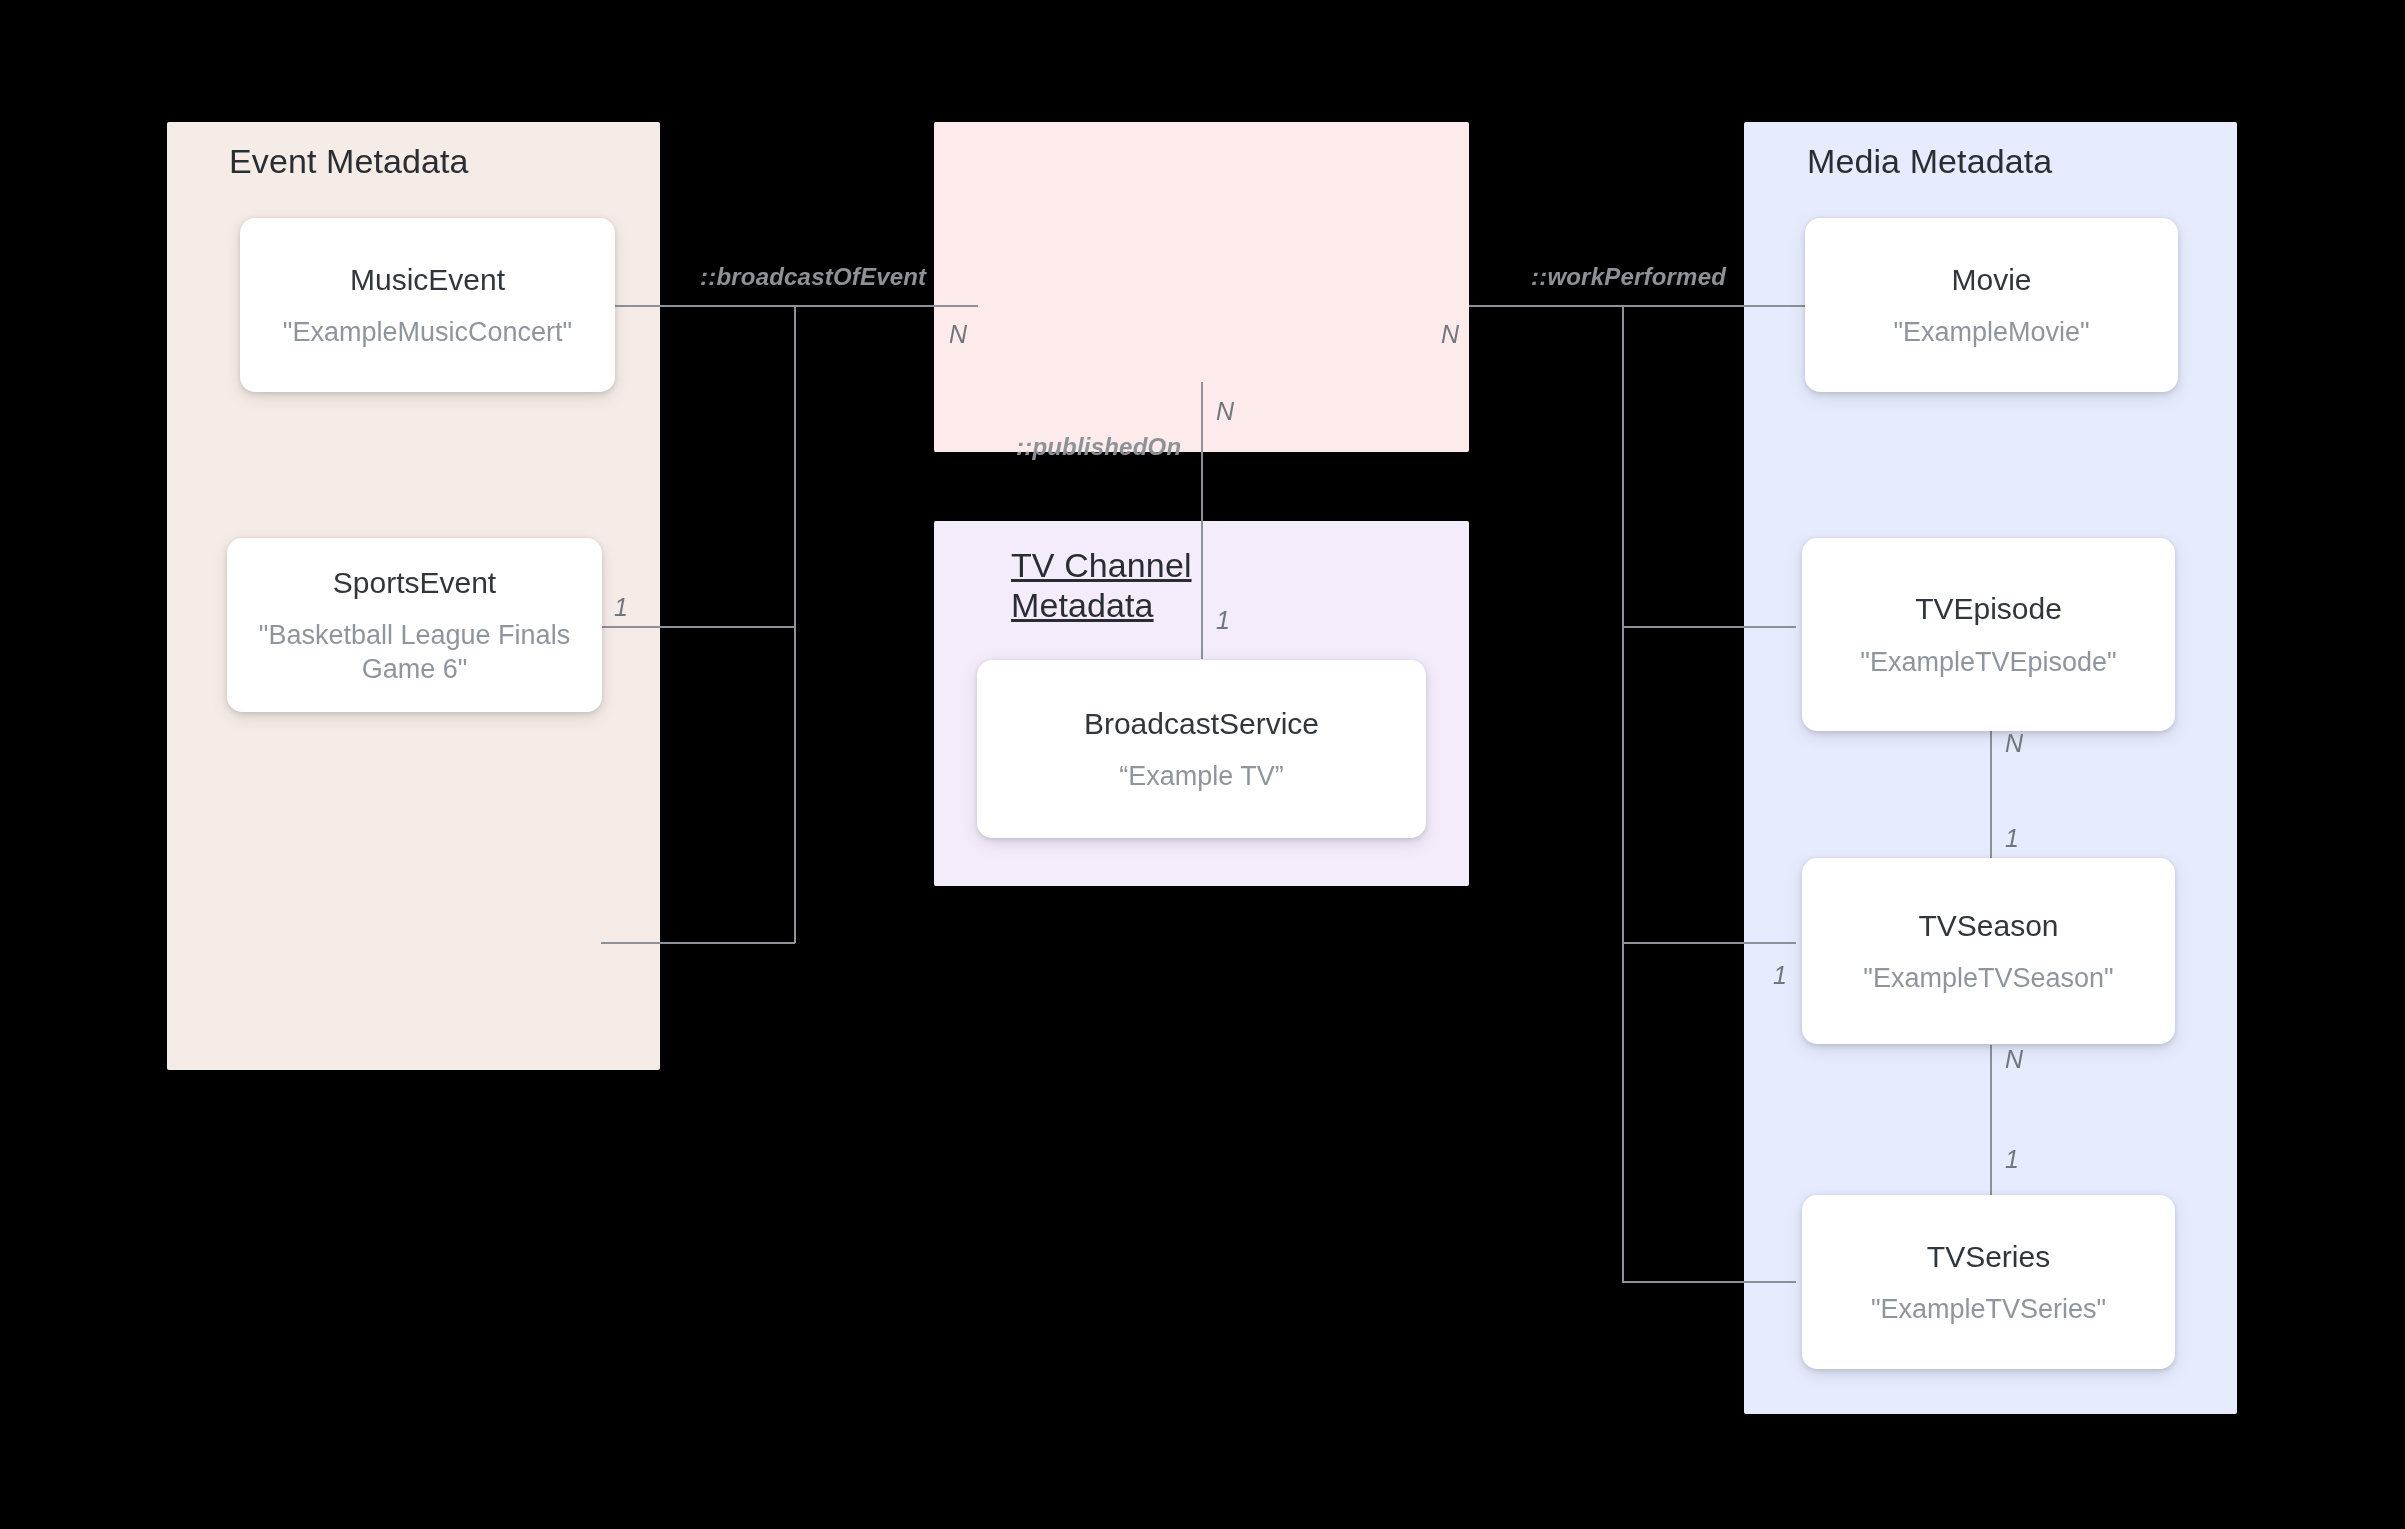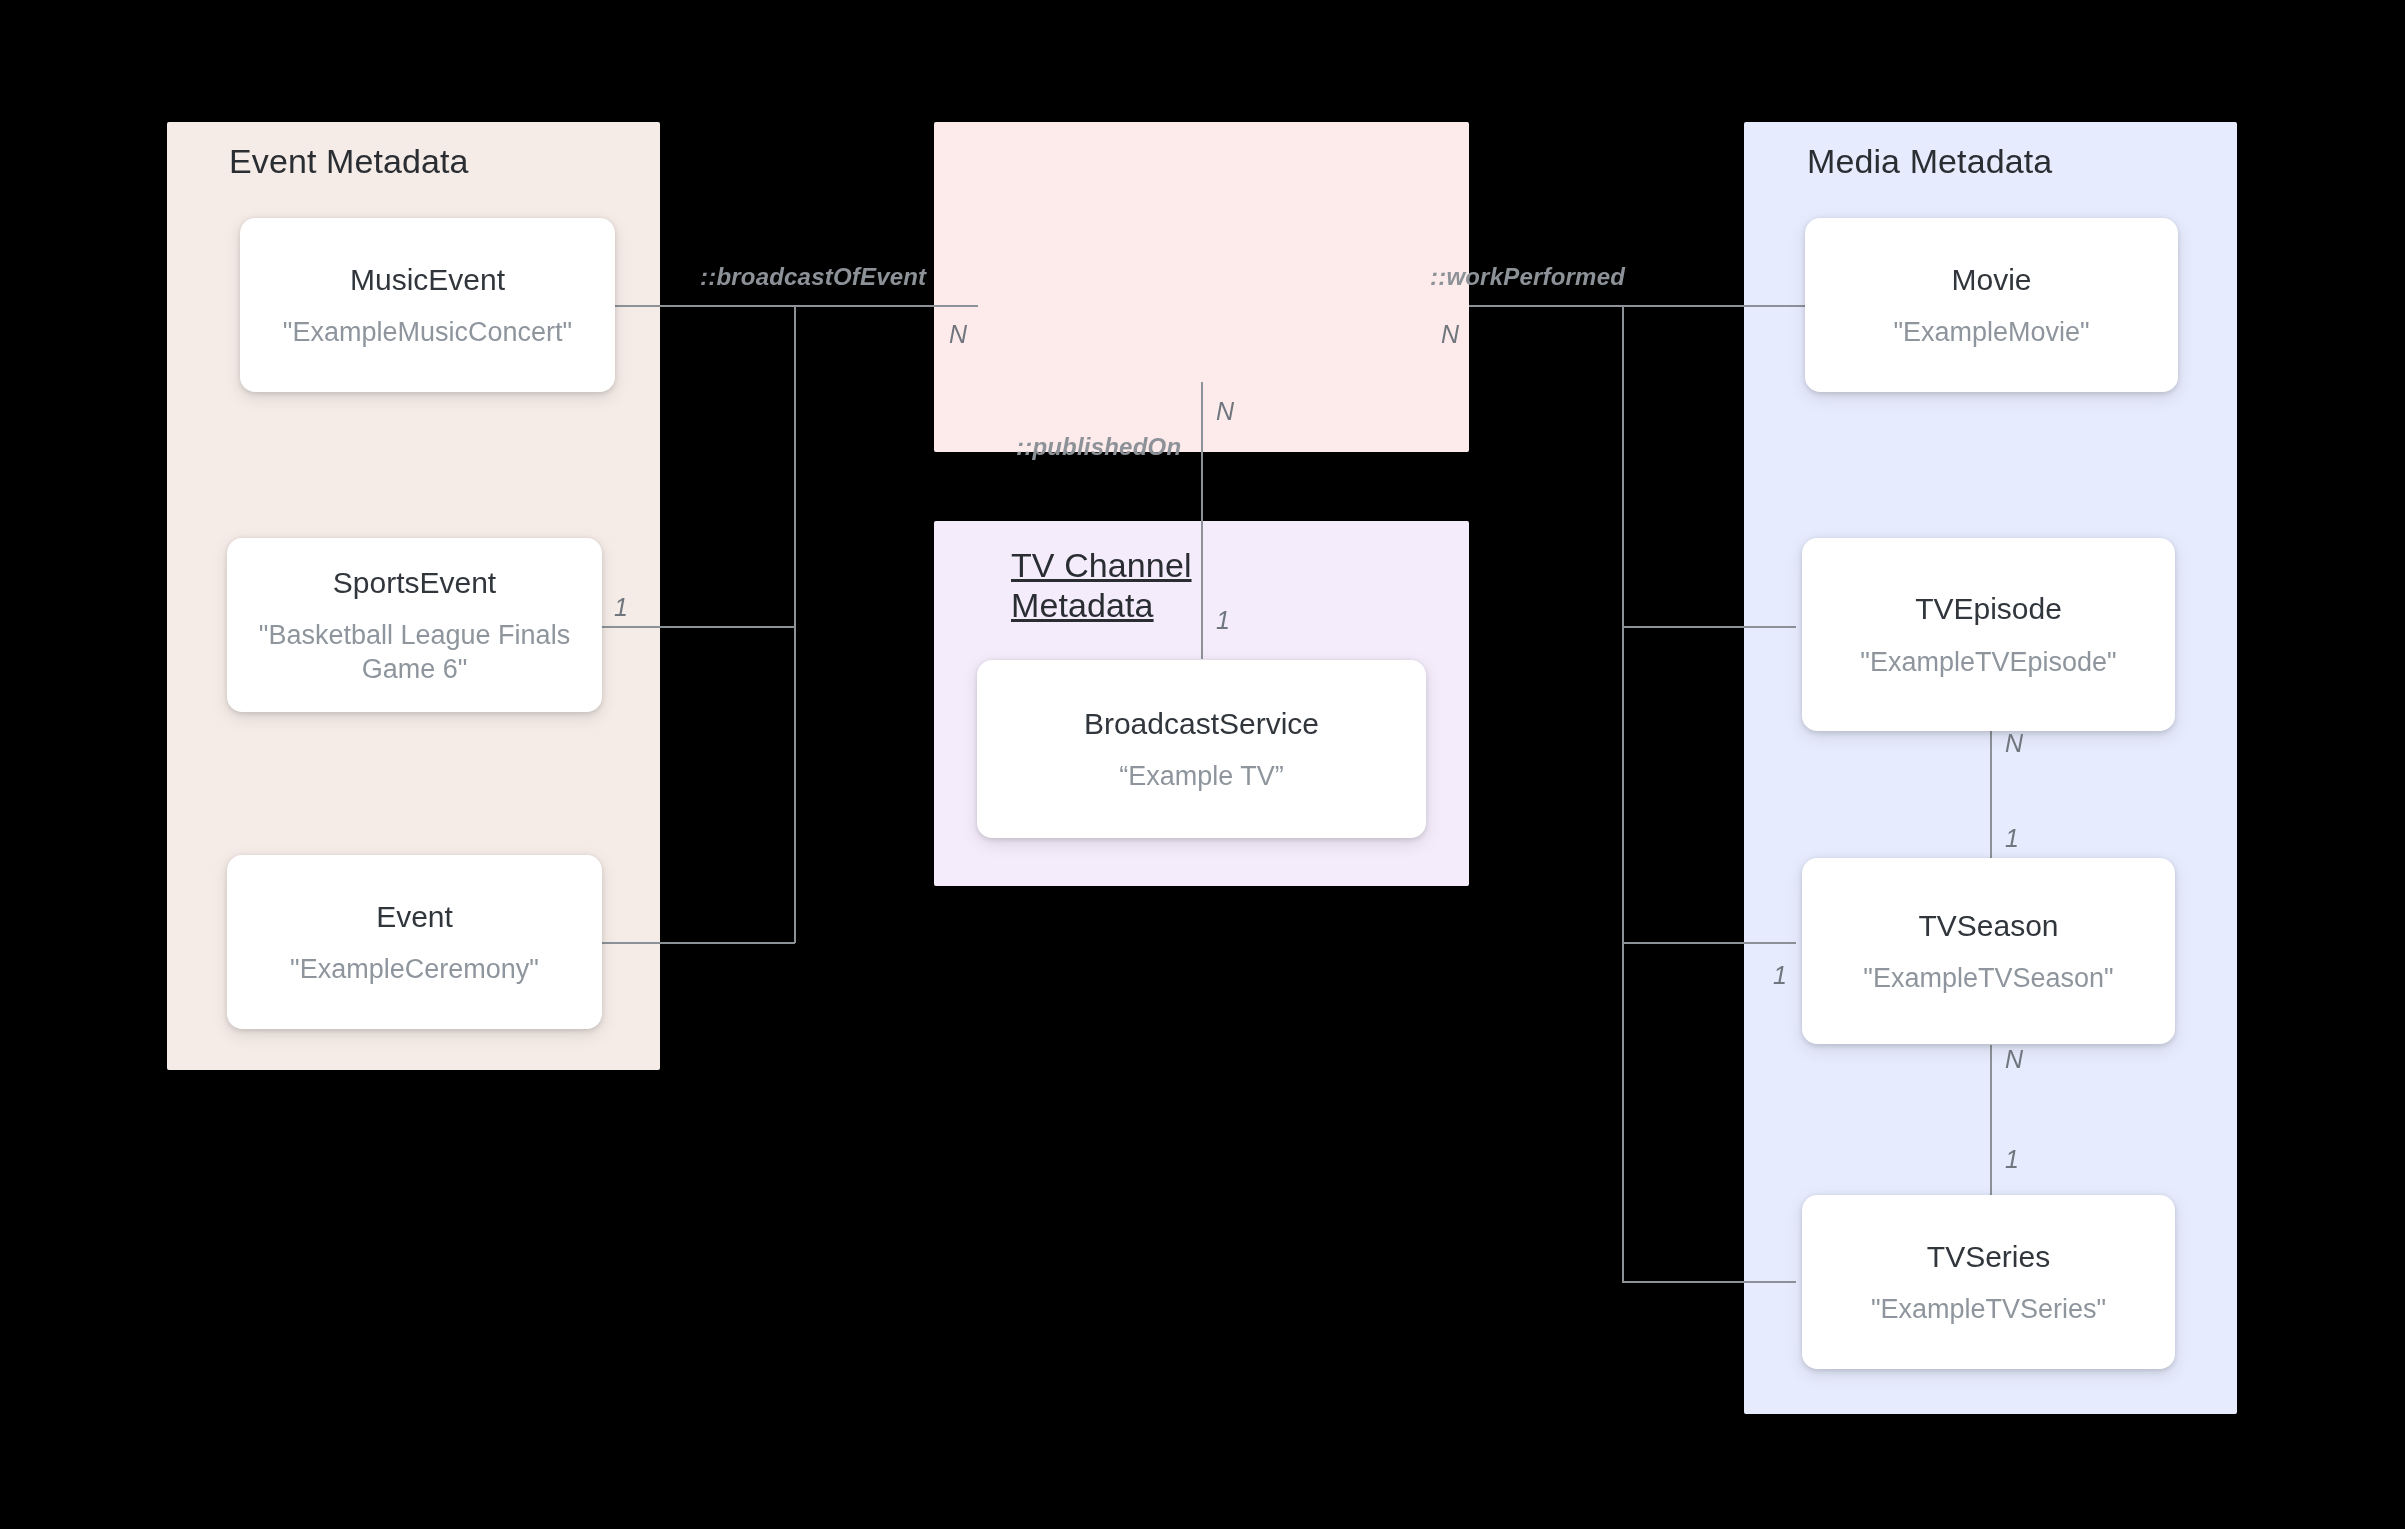--- a/index.html
+++ b/index.html
@@ -67,24 +67,20 @@
   <div class="node" style="left:227px;top:218px;width:375px;height:174px;margin-left:13px;">
     <div class="nm">MusicEvent</div>
     <div class="vl">"ExampleMusicConcert"</div>
   </div>
 
   <div class="node" style="left:227px;top:538px;width:375px;height:174px;">
     <div class="nm">SportsEvent</div>
     <div class="vl">"Basketball League Finals Game 6"</div>
   </div>
 
-  <div class="node" style="left:227px;top:855px;width:375px;height:174px;">
-    <div class="nm">Event</div>
-    <div class="vl">"ExampleCeremony"</div>
-  </div>
 
 
   <div class="node" style="left:977px;top:660px;width:449px;height:178px;">
     <div class="nm">BroadcastService</div>
     <div class="vl">“Example TV”</div>
   </div>
 
   <div class="node" style="left:1805px;top:218px;width:373px;height:174px;">
     <div class="nm">Movie</div>
     <div class="vl">"ExampleMovie"</div>
@@ -102,21 +98,21 @@
 
   <div class="node" style="left:1802px;top:1195px;width:373px;height:174px;">
     <div class="nm">TVSeries</div>
     <div class="vl">"ExampleTVSeries"</div>
   </div>
 
   <div class="rel" style="left:684px;top:263px;margin-left:16px;">::broadcastOfEvent</div>
 
   <div class="rel" style="left:1016px;top:397px;margin-top:36px;">::publishedOn</div>
 
-  <div class="rel" style="left:1430px;top:263px;font-style:italic;">::workPerformed</div>
+  <div class="rel" style="left:1531px;top:263px;font-style:italic;">::workPerformed</div>
 
   <div class="card" style="left:949px;top:320px;">N</div>
 
   <div class="card" style="left:614px;top:593px;">1</div>
 
   <div class="card" style="left:1216px;top:397px;">N</div>
 
   <div class="card" style="left:1216px;top:606px;">1</div>
 
   <div class="card" style="left:1441px;top:320px;">N</div>

